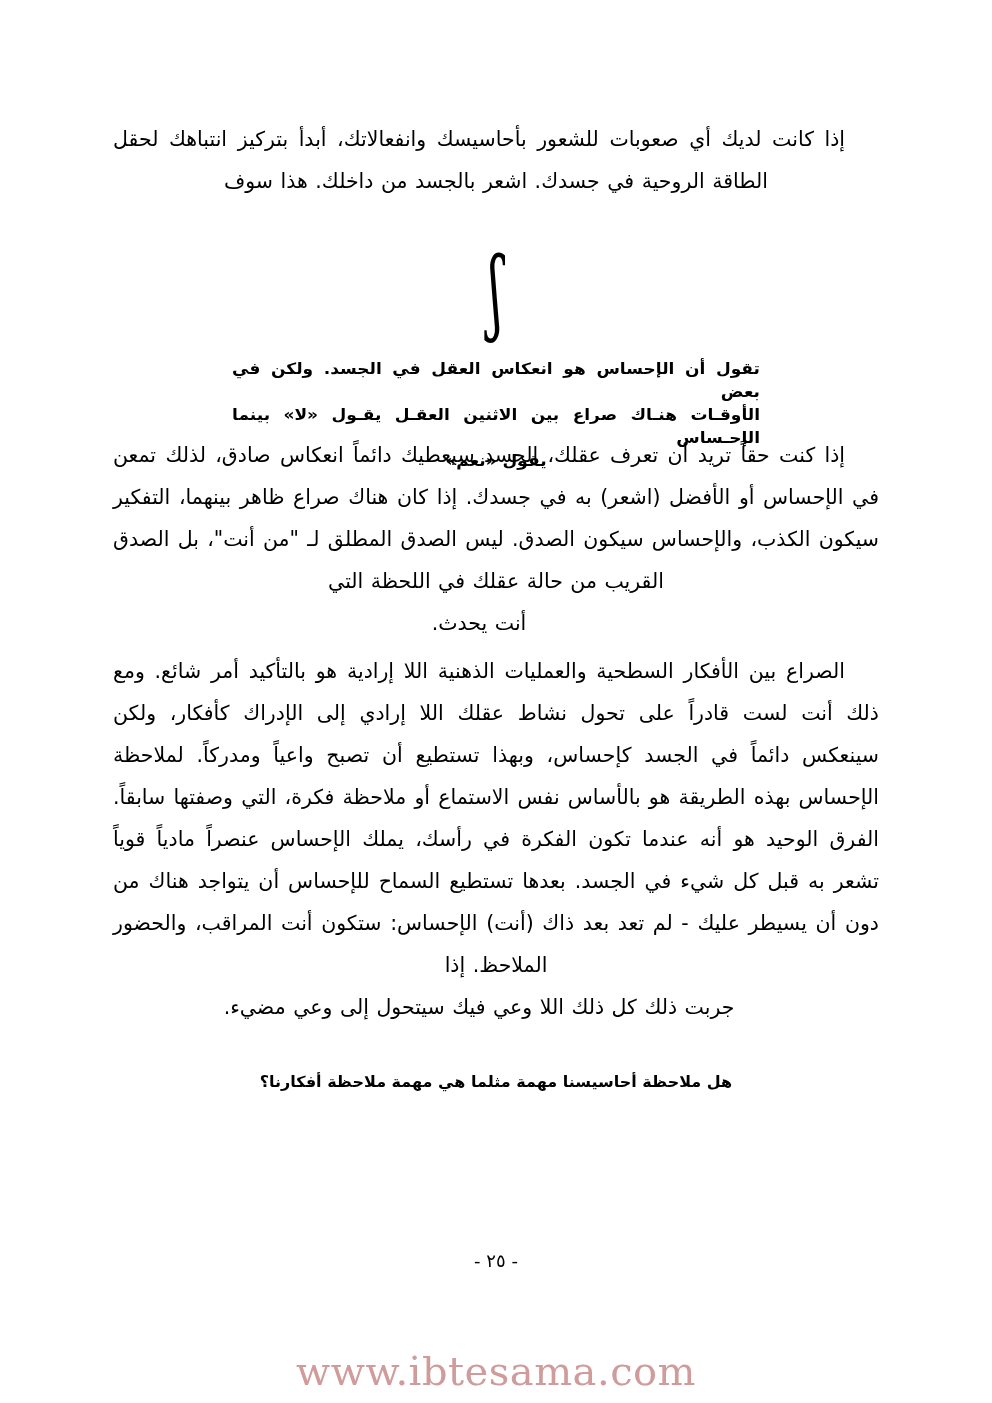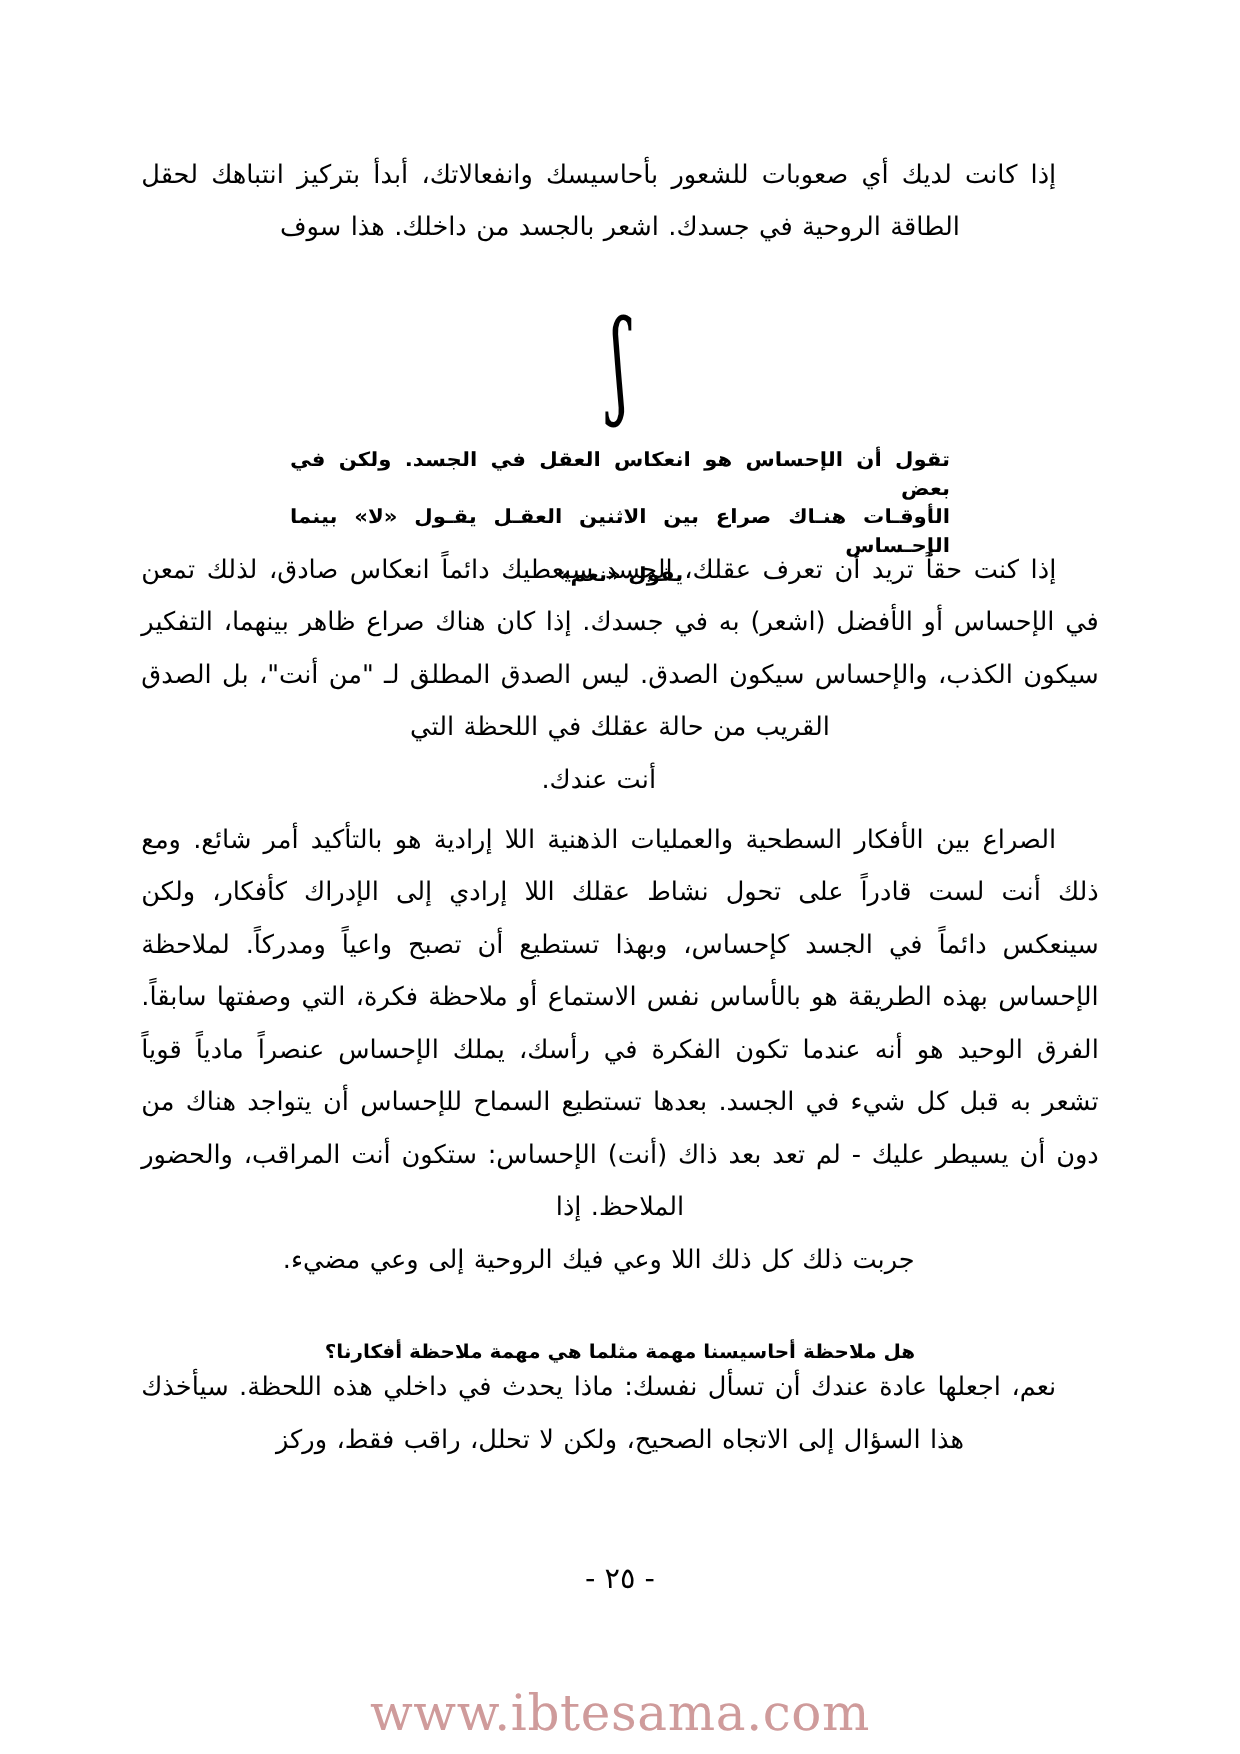--- a/index.html
+++ b/index.html
@@ -109,21 +109,21 @@
   }
 
   
   .folio {
     position: absolute;
     top: 1250px;
     left: 0;
     right: 0;
     text-align: center;
     font-family: "DejaVu Sans", "Liberation Sans", sans-serif;
-    font-size: 23px;
+    font-size: 18px;
     letter-spacing: 3px;
     direction: rtl;
   }
 
   
   .watermark {
     position: absolute;
     top: 1348px;
     left: 0;
     right: 0;
@@ -145,33 +145,30 @@
   <div class="content">
 
     <p class="para indent p-first">
       <span>إذا كانت لديك أي صعوبات للشعور بأحاسيسك وانفعالاتك، أبدأ بتركيز انتباهك لحقل الطاقة الروحية في جسدك. اشعر بالجسد من داخلك. هذا سوف</span>
     </p>
 
     <div style="height:232px"></div>
 
     <p class="para indent">
       <span>إذا كنت حقاً تريد أن تعرف عقلك، الجسد سيعطيك دائماً انعكاس صادق، لذلك تمعن في الإحساس أو الأفضل (اشعر) به في جسدك. إذا كان هناك صراع ظاهر بينهما، التفكير سيكون الكذب، والإحساس سيكون الصدق. ليس الصدق المطلق لـ "من أنت"، بل الصدق القريب من حالة عقلك في اللحظة التي</span>
-      <span class="lastline">أنت عندك.</span>
+      <span class="lastline">أنت يحدث.</span>
     </p>
 
     <p class="para indent">
       <span>الصراع بين الأفكار السطحية والعمليات الذهنية اللا إرادية هو بالتأكيد أمر شائع. ومع ذلك أنت لست قادراً على تحول نشاط عقلك اللا إرادي إلى الإدراك كأفكار، ولكن سينعكس دائماً في الجسد كإحساس، وبهذا تستطيع أن تصبح واعياً ومدركاً. لملاحظة الإحساس بهذه الطريقة هو بالأساس نفس الاستماع أو ملاحظة فكرة، التي وصفتها سابقاً. الفرق الوحيد هو أنه عندما تكون الفكرة في رأسك، يملك الإحساس عنصراً مادياً قوياً تشعر به قبل كل شيء في الجسد. بعدها تستطيع السماح للإحساس أن يتواجد هناك من دون أن يسيطر عليك - لم تعد بعد ذاك (أنت) الإحساس: ستكون أنت المراقب، والحضور الملاحظ. إذا</span>
-      <span class="lastline">جربت ذلك كل ذلك اللا وعي فيك الروحية إلى وعي مضيء.</span>
+      <span class="lastline">جربت ذلك كل ذلك اللا وعي فيك سيتحول إلى وعي مضيء.</span>
     </p>
 
     <div style="height:54px"></div>
 
-    <p class="para indent">
-      <span>نعم، اجعلها عادة عندك أن تسأل نفسك: ماذا يحدث في داخلي هذه اللحظة. سيأخذك هذا السؤال إلى الاتجاه الصحيح، ولكن لا تحلل، راقب فقط، وركز</span>
-    </p>
 
   </div>
 
   <div class="ornament-wrap">
     <span class="ornament">ʃ</span>
   </div>
 
   <div class="quote-block">
     <span class="ql l1">تقول أن الإحساس هو انعكاس العقل في الجسد. ولكن في بعض</span>
     <span class="ql l2">الأوقـات هنـاك صراع بين الاثنين العقـل يقـول «لا» بينما الإحـساس</span>

